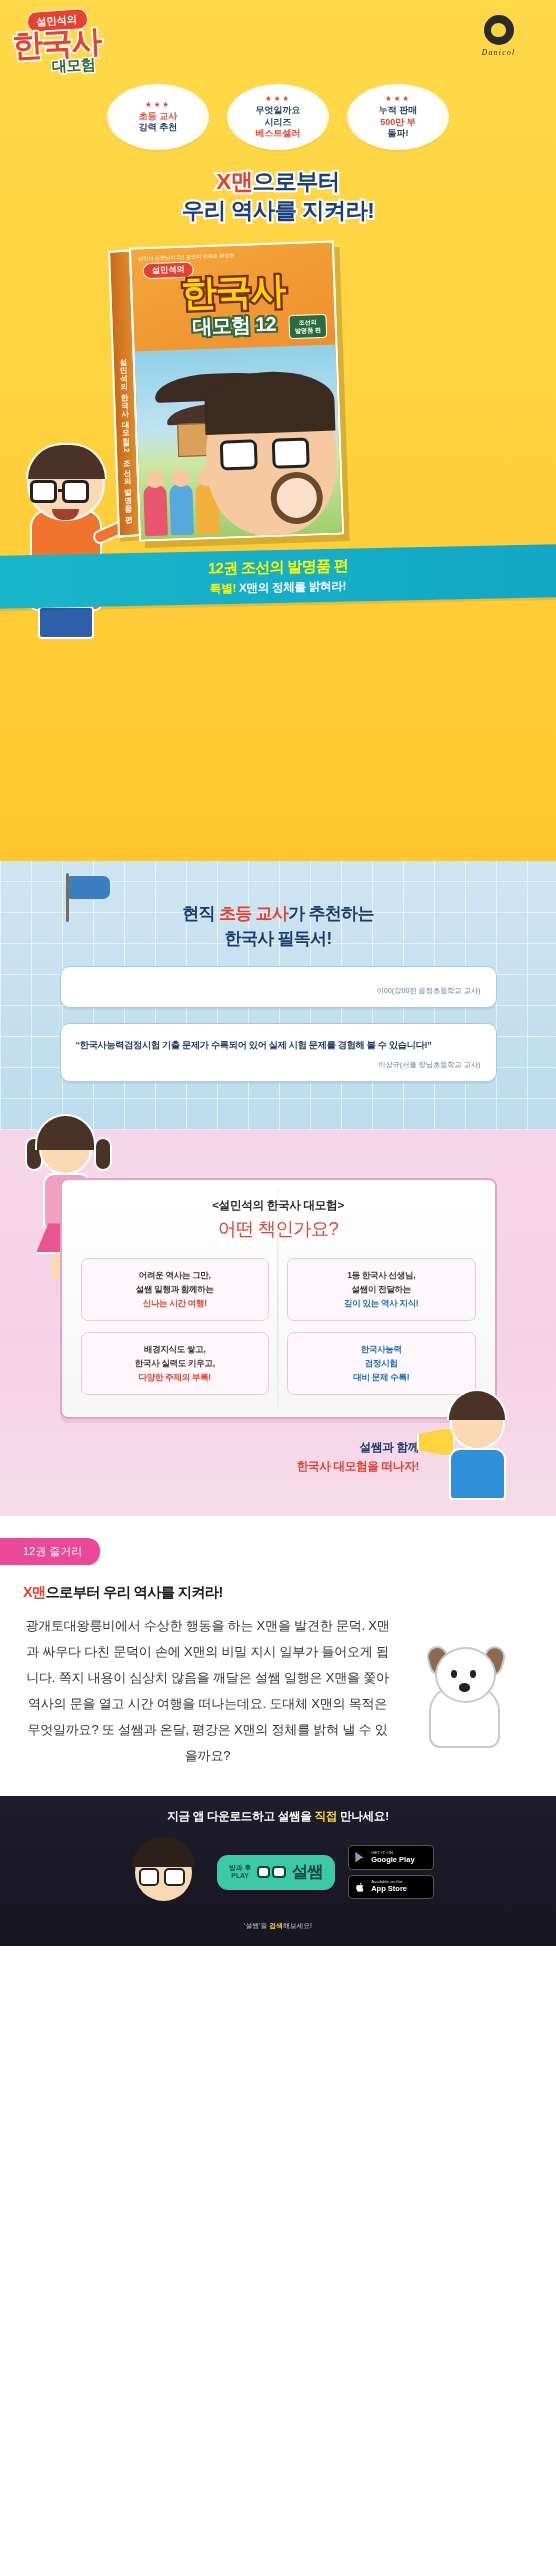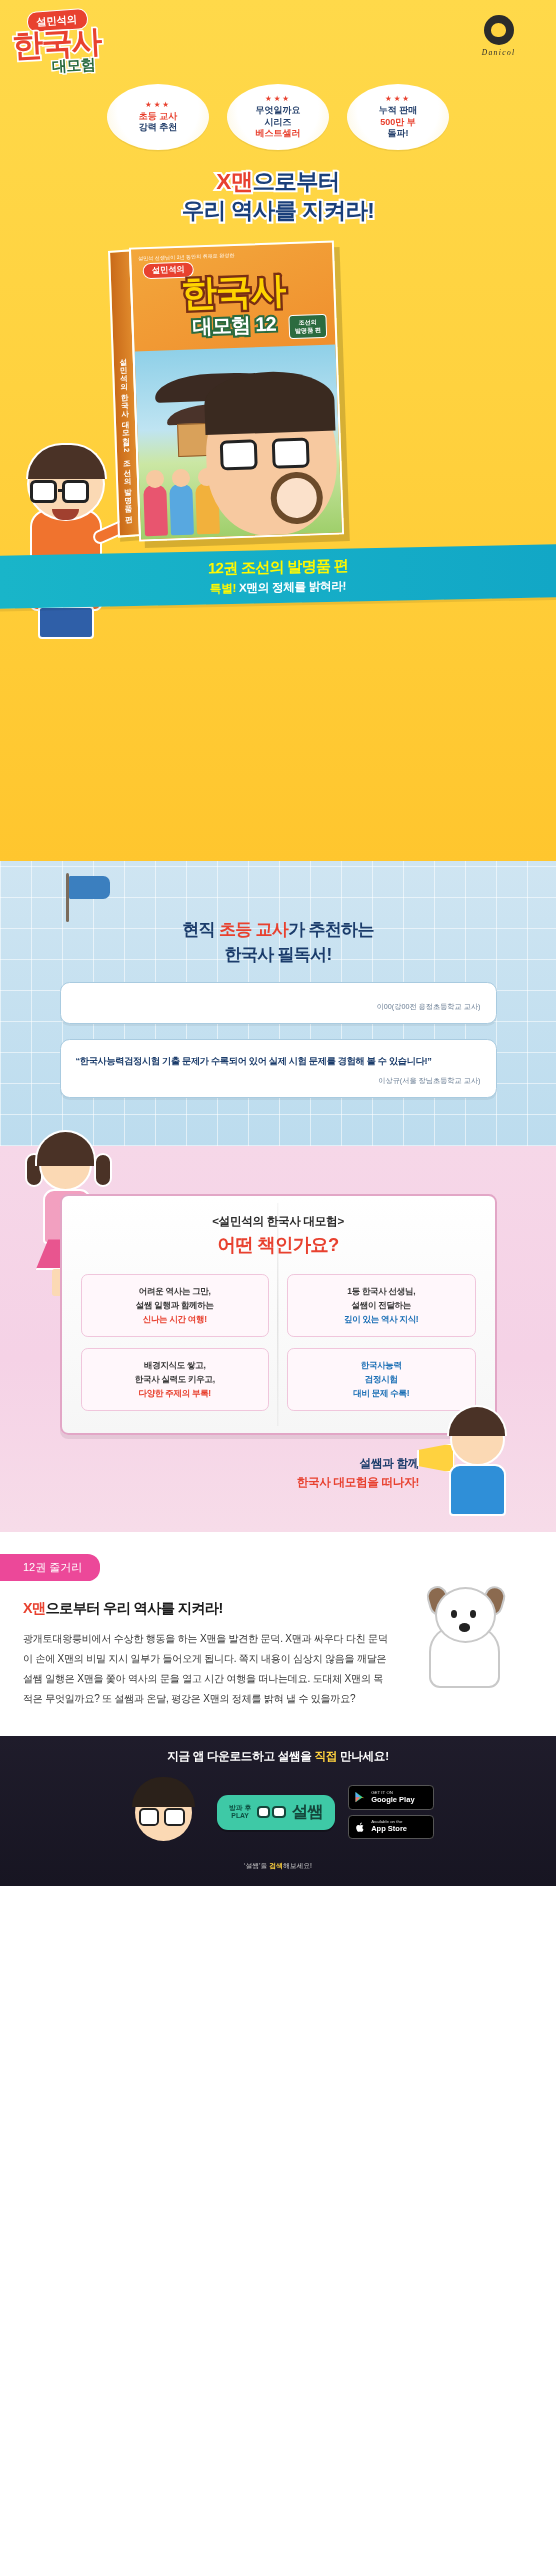--- a/index.html
+++ b/index.html
@@ -207,21 +207,21 @@
   .hero-ribbon .r2 { color:#ffffff; font-size: 11.6px; font-weight:bold; margin-top:2.7px; letter-spacing:-0.3px;}
   .hero-ribbon .r2 .hl { color:#fff800; }
 
   
   .sec-teacher {
     position: relative;
     background:
       repeating-linear-gradient(0deg, rgba(255,255,255,.55) 0 0.7px, rgba(255,255,255,0) 0.7px 31px),
       repeating-linear-gradient(90deg, rgba(255,255,255,.55) 0 0.7px, rgba(255,255,255,0) 0.7px 31px),
       linear-gradient(180deg,#cfe5f2 0%, #bcdcee 100%);
-    padding: 57px 0 48px;
+    padding: 41px 0 48px;
   }
   .flag {
     position: absolute; left: 66px; top: 12.3px; width: 48px; height: 49px;
   }
   .flag .pole { position:absolute; left:0; top:0; width:3.4px; height:49px; background:#7b6b5b; border-radius:2px;}
   .flag .cloth { position:absolute; left:3.4px; top:2.7px; width:41px; height:23px; background:#3b7fbf; border-radius:1.4px 6.8px 6.8px 1.4px;}
   .t-title {
     text-align:center; font-size: 17px; font-weight:bold; color:#1b3c6b; line-height:1.45; letter-spacing:-0.7px;
   }
   .t-title .em { color:#e8412f; }
@@ -258,21 +258,21 @@
     background: linear-gradient(180deg,#ffffff,#f6f6f6);
     border: 2px solid #e2a6c6; border-radius: 8.2px;
     padding: 18px 19px 22px; box-shadow: 0 4.1px 0 rgba(0,0,0,.07);
   }
   .book-open::before {
     content:""; position:absolute; left:50%; top:6.8px; bottom:6.8px; width:1.4px;
     background: linear-gradient(180deg, rgba(0,0,0,.05), rgba(0,0,0,.14), rgba(0,0,0,.05));
     transform: translateX(-0.7px);
   }
   .bo-title1 { text-align:center; font-size: 11.6px; font-weight:bold; color:#2b2b2b; letter-spacing:-0.3px;}
-  .bo-title2 { text-align:center; font-size: 18.4px; font-weight:bold; color:#e8412f; margin-top:2.7px; letter-spacing:-0.7px;}
+  .bo-title2 { text-align:center; font-size: 18.4px; font-weight:normal; color:#e8412f; margin-top:2.7px; letter-spacing:-0.7px;}
   .bo-grid { display:grid; grid-template-columns: 1fr 1fr; gap: 11px 18px; margin-top: 16.4px; }
   .bo-cell {
     background:#fff7fb; border:1.4px solid #f0c6dc; border-radius:6.8px;
     padding: 9.6px 6.8px; text-align:center; font-size:8.5px; font-weight:bold;
     color:#3a3a3a; line-height:1.65; letter-spacing:-0.3px; min-height: 57px;
     display:flex; flex-direction:column; align-items:center; justify-content:center;
   }
   .bo-cell .hl { color:#e8412f; }
   .bo-cell .hl2 { color:#1b6fb5; }
 
@@ -295,22 +295,23 @@
     display:inline-block; background:#ec4899; color:#fff;
     font-size:11px; font-weight:normal; padding:6.1px 18px 6.1px 23px;
     border-radius: 0 12.3px 12.3px 0; margin-top: 22px;
   }
   .syn-head {
     font-size: 14.3px; font-weight:bold; color:#1b1b1b; letter-spacing:-0.7px;
     padding: 18px 0 0 23px;
   }
   .syn-head .x { color:#e8412f; }
   .syn-body {
-    font-size: 10px; color:#333; line-height: 2.0; letter-spacing:-0.2px;
+    font-size: 13px; color:#333; line-height: 2.0; letter-spacing:-0.2px;
     padding: 11px 164px 0 23px;
+    text-align: center;
   }
   .dog { position:absolute; right: 40px; bottom: 37px; width: 102px; height: 116px; }
   .dog .d-body { position:absolute; left:15px; top:42px; width:71px; height:63px; background:#fff; border:2px solid #c9c9c9; border-radius: 27px 27px 11px 11px;}
   .dog .d-head { position:absolute; left:20.5px; top:4.1px; width:61px; height:56px; background:#fff; border:2px solid #c9c9c9; border-radius:50%;}
   .dog .d-ear1, .dog .d-ear2 { position:absolute; top:2.7px; width:20.5px; height:30px; background:#8b6a4f; border:2px solid #c9c9c9; border-radius:11px;}
   .dog .d-ear1 { left:13.7px; transform: rotate(-16deg);} .dog .d-ear2 { right:12.3px; transform: rotate(16deg);}
   .dog .d-eye1, .dog .d-eye2 { position:absolute; top:27px; width:6.1px; height:7.5px; background:#222; border-radius:50%;}
   .dog .d-eye1 { left:37px;} .dog .d-eye2 { left:56px;}
   .dog .d-nose { position:absolute; left:45px; top:40px; width:11px; height:8.2px; background:#222; border-radius:50%;}
 

